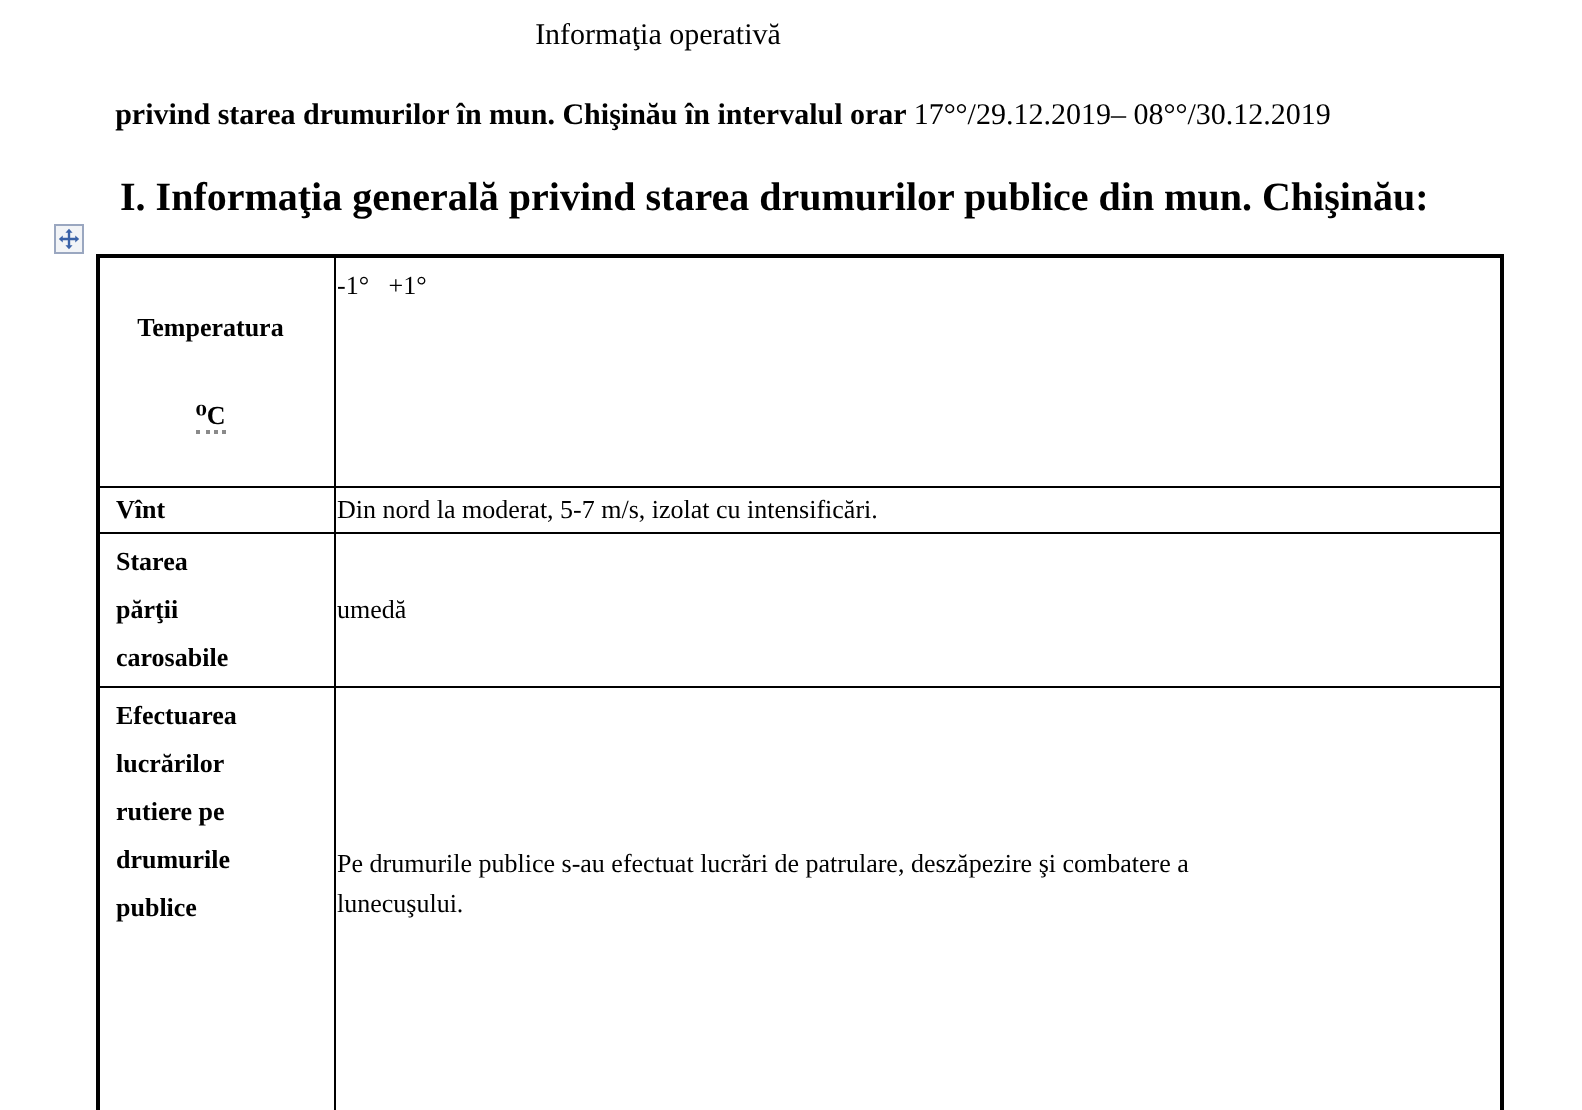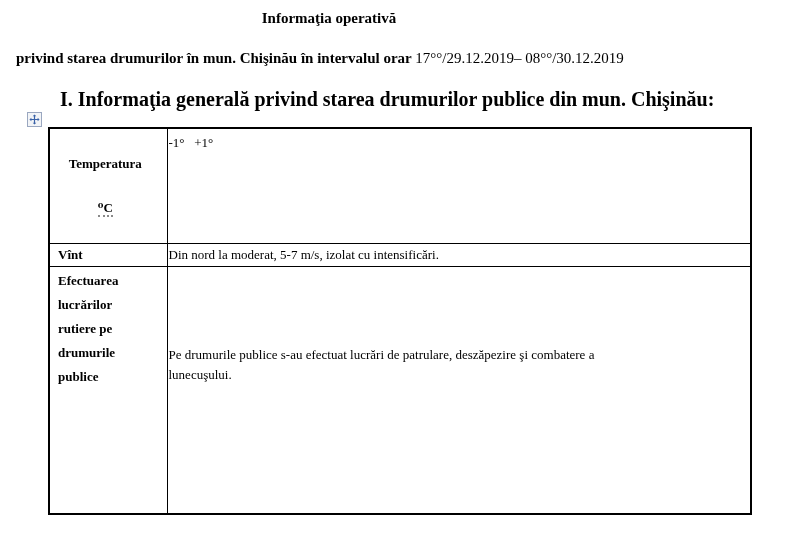--- a/index.html
+++ b/index.html
@@ -3,25 +3,25 @@
 <meta charset="utf-8">
 <style>
   html,body{margin:0;padding:0;}
   body{
     width:791px;height:555px;position:relative;overflow:hidden;
     background:#ffffff;color:#000000;
     font-family:"Liberation Serif","DejaVu Serif",serif;
   }
   .doc-title{
     position:absolute;top:10px;left:0;width:658px;
-    text-align:center;font-weight:bold;font-size:15px;
+    text-align:center;font-weight:normal;font-size:15px;
   }
   .doc-subtitle{
-    position:absolute;top:50px;left:16px;width:723px;
-    text-align:left;font-size:15px;white-space:pre-wrap;
+    position:absolute;top:50px;left:0;width:723px;
+    text-align:center;font-size:15px;white-space:pre-wrap;
   }
   .doc-subtitle .bold{font-weight:bold;}
   .section-heading{
     position:absolute;top:88px;left:60px;width:720px;
     font-weight:bold;font-size:20px;
   }
   .move-handle{
     position:absolute;top:112px;left:27px;width:13px;height:13px;
     background:#f2f4f7;border:1px solid #9aa7c0;
     display:flex;align-items:center;justify-content:center;cursor:move;
@@ -71,20 +71,26 @@
     <td class="label center">
       <div>Temperatura</div>
       <div><span class="unit-underline">⁰C</span></div>
     </td>
     <td class="value" style="padding-top:5px;">-1°&nbsp;&nbsp;&nbsp;+1°</td>
   </tr>
   <tr style="height:21px;">
     <td class="label single">Vînt</td>
     <td class="value">Din nord la moderat, 5-7 m/s, izolat cu intensificări.</td>
   </tr>
+  <tr style="height:68px;">
+    <td class="label">Starea
+părţii
+carosabile</td>
+    <td class="value vmid">umedă</td>
+  </tr>
   <tr style="height:146px;">
     <td class="label">Efectuarea
 lucrărilor
 rutiere pe
 drumurile
 publice</td>
     <td class="value" style="padding-top:4px;">
       <div class="works-line">Pe drumurile publice s-au efectuat lucrări de patrulare, deszăpezire şi combatere a
 lunecuşului.</div>
       

